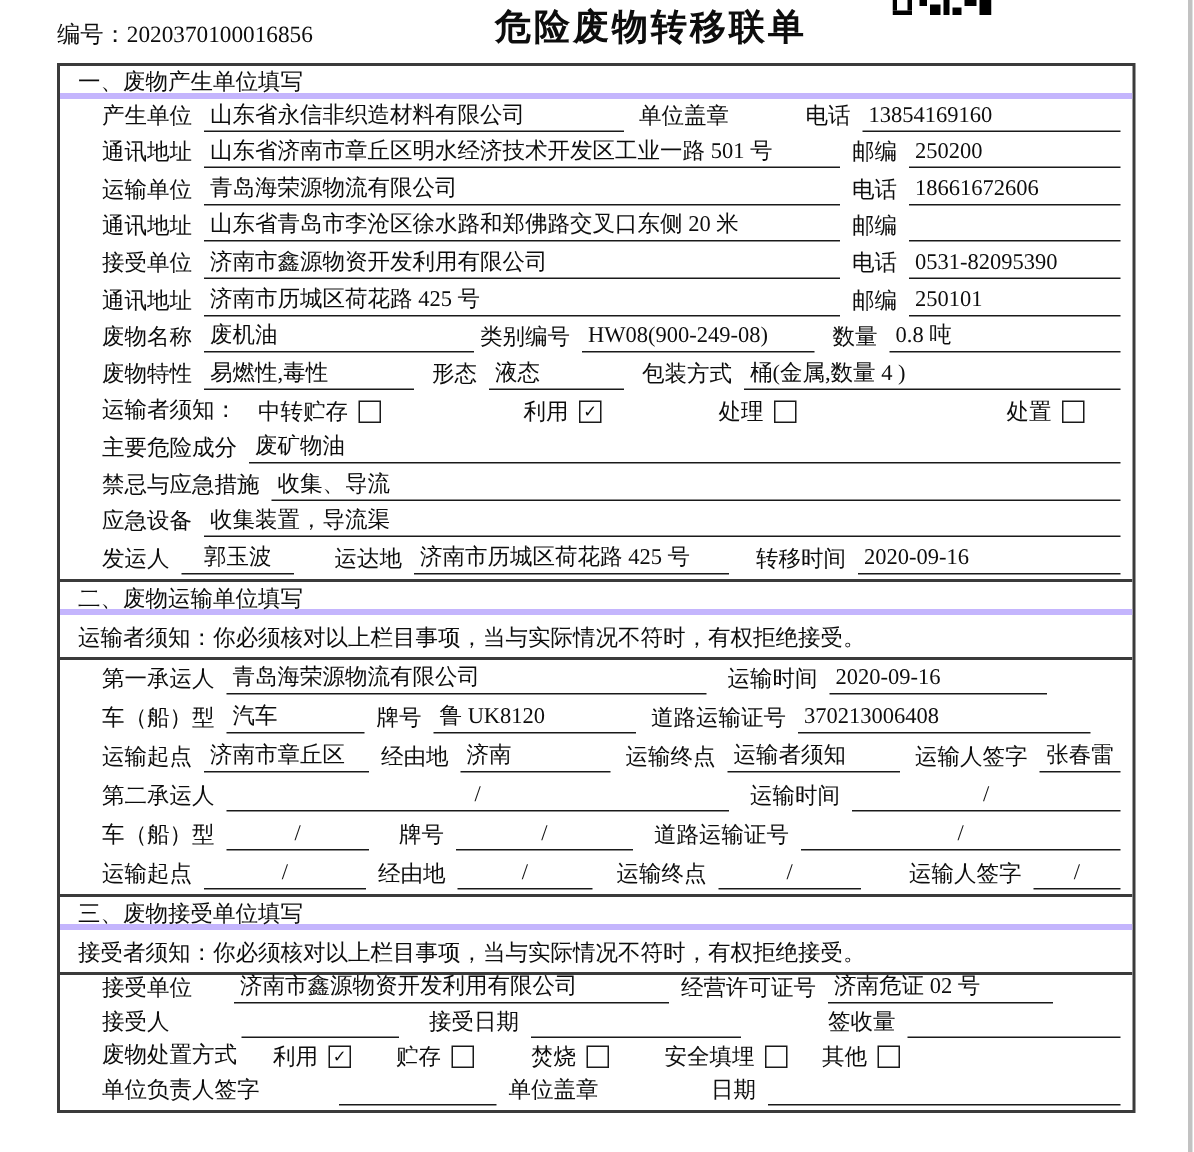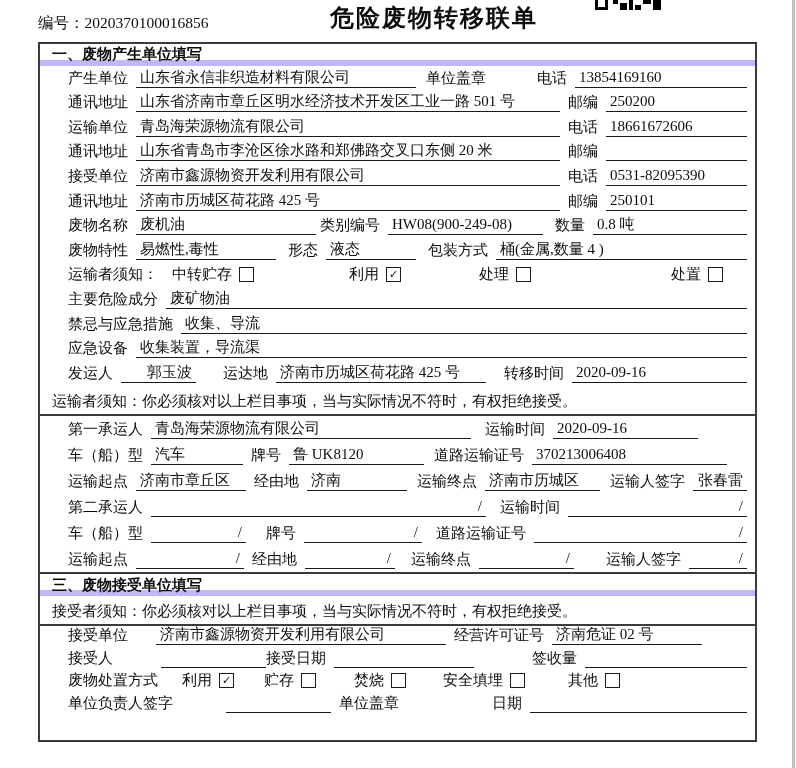--- a/index.html
+++ b/index.html
@@ -12,42 +12,42 @@
   .doc-number{position:absolute;left:38px;top:13px;font-size:15.5px;white-space:nowrap;}
   .doc-title{position:absolute;left:330px;top:2px;font-size:24px;font-weight:700;letter-spacing:2px;white-space:nowrap;}
   .qr{position:absolute;left:595px;top:0;width:66px;height:10px;}
   .edge-strip{position:absolute;right:1px;top:0;width:3px;height:768px;background:#c2c2c2;}
   .form-box{
     position:absolute;left:38px;top:42px;width:719px;height:700px;
     border:2px solid #3b3b3b;box-sizing:border-box;overflow:hidden;
   }
   .sec-h{
     box-sizing:border-box;height:22px;padding:1px 8px 0 12px;
-    font-weight:700;font-size:15px;border-bottom:6px solid #c4b5fd;
+    font-weight:400;font-size:15px;border-bottom:4px solid #c4b5fd;
     white-space:nowrap;
   }
   .sec-h.mid{height:24px;border-top:2px solid #3b3b3b;padding-top:2px;}
   .note-row{
     box-sizing:border-box;height:30px;padding:6px 8px 0 12px;
     border-bottom:2px solid #3b3b3b;white-space:nowrap;
   }
   .row{
     display:flex;align-items:flex-end;box-sizing:border-box;
     padding:0 8px 3px 28px;white-space:nowrap;
   }
   .r1{height:24.6px;}
   .r2{height:26px;}
   .r3{height:22.5px;}
   .lbl{margin-right:8px;line-height:19px;}
   .val{
     border-bottom:1px solid #1a1a1a;padding:0 4px;min-height:19px;
     line-height:19px;box-sizing:border-box;overflow:hidden;
   }
   .fill{flex:1 1 auto;}
-  .ctr{text-align:right;}
+  .ctr{text-align:center;}
   .opt{display:flex;align-items:flex-end;}
   .cb{
     width:13px;height:13px;border:1.5px solid #1a1a1a;box-sizing:content-box;
     margin-left:7px;margin-bottom:2px;display:inline-block;
     font-family:"DejaVu Sans",sans-serif;font-size:11px;line-height:13px;text-align:center;
   }
   .print-time{position:absolute;left:50px;top:790px;font-size:15.5px;white-space:nowrap;}
 </style>
 </head>
 <body>
@@ -171,20 +171,21 @@
 
   <div class="row r1">
     <span class="lbl">发运人</span>
     <span class="val ctr" style="width:75px">郭玉波</span>
     <span class="lbl" style="margin-left:27px">运达地</span>
     <span class="val" style="width:210px">济南市历城区荷花路 425 号</span>
     <span class="lbl" style="margin-left:18px">转移时间</span>
     <span class="val fill">2020-09-16</span>
   </div>
 
+  <div class="sec-h mid">二、废物运输单位填写</div>
   <div class="note-row">运输者须知：你必须核对以上栏目事项，当与实际情况不符时，有权拒绝接受。</div>
 
   <div class="row r2">
     <span class="lbl">第一承运人</span>
     <span class="val" style="width:320px">青岛海荣源物流有限公司</span>
     <span class="lbl" style="margin-left:14px">运输时间</span>
     <span class="val" style="width:145px">2020-09-16</span>
   </div>
 
   <div class="row r2">
@@ -195,21 +196,21 @@
     <span class="lbl" style="margin-left:10px">道路运输证号</span>
     <span class="val fill" style="margin-right:20px">370213006408</span>
   </div>
 
   <div class="row r2">
     <span class="lbl">运输起点</span>
     <span class="val" style="width:110px">济南市章丘区</span>
     <span class="lbl" style="margin-left:8px">经由地</span>
     <span class="val" style="width:100px">济南</span>
     <span class="lbl" style="margin-left:10px">运输终点</span>
-    <span class="val" style="width:115px">济南市历城区</span>
+    <span class="val" style="width:115px">运输者须知</span>
     <span class="lbl" style="margin-left:10px">运输人签字</span>
     <span class="val fill ctr">张春雷</span>
   </div>
 
   <div class="row r2">
     <span class="lbl">第二承运人</span>
     <span class="val ctr" style="width:335px">/</span>
     <span class="lbl" style="margin-left:14px">运输时间</span>
     <span class="val fill ctr">/</span>
   </div>
@@ -240,21 +241,21 @@
   <div class="row r3">
     <span class="lbl">接受单位</span>
     <span class="val" style="width:290px;margin-left:20px">济南市鑫源物资开发利用有限公司</span>
     <span class="lbl" style="margin-left:8px">经营许可证号</span>
     <span class="val" style="width:150px">济南危证 02 号</span>
   </div>
 
   <div class="row r3">
     <span class="lbl">接受人</span>
     <span class="val" style="width:105px;margin-left:40px"></span>
-    <span class="lbl" style="">接受日期</span>
+    <span class="lbl" style="margin-left:20px">接受日期</span>
     <span class="val" style="width:140px"></span>
     <span class="lbl" style="margin-left:58px">签收量</span>
     <span class="val fill"></span>
   </div>
 
   <div class="row r3">
     <span class="lbl">废物处置方式</span>
     <span class="opt" style="margin-left:16px">
       <span>利用</span>
       <span class="cb">✓</span>
@@ -264,29 +265,29 @@
       <span class="cb"></span>
     </span>
     <span class="opt" style="margin-left:38px">
       <span>焚烧</span>
       <span class="cb"></span>
     </span>
     <span class="opt" style="margin-left:37px">
       <span>安全填埋</span>
       <span class="cb"></span>
     </span>
-    <span class="opt" style="margin-left:43px">
+    <span class="opt" style="margin-left:23px">
       <span>其他</span>
       <span class="cb"></span>
     </span>
   </div>
 
   <div class="row r3">
     <span class="lbl">单位负责人签字</span>
     <span class="val" style="width:105px;margin-left:45px"></span>
     <span class="lbl" style="margin-left:8px">单位盖章</span>
-    <span class="lbl" style="margin-left:85px">日期</span>
+    <span class="lbl" style="margin-left:67px">日期</span>
     <span class="val fill"></span>
   </div>
 
 </div>
 
 <div class="print-time"><span>打印时间：</span><span>2020-09-16 10:49:51</span></div>
 
 </body></html>

